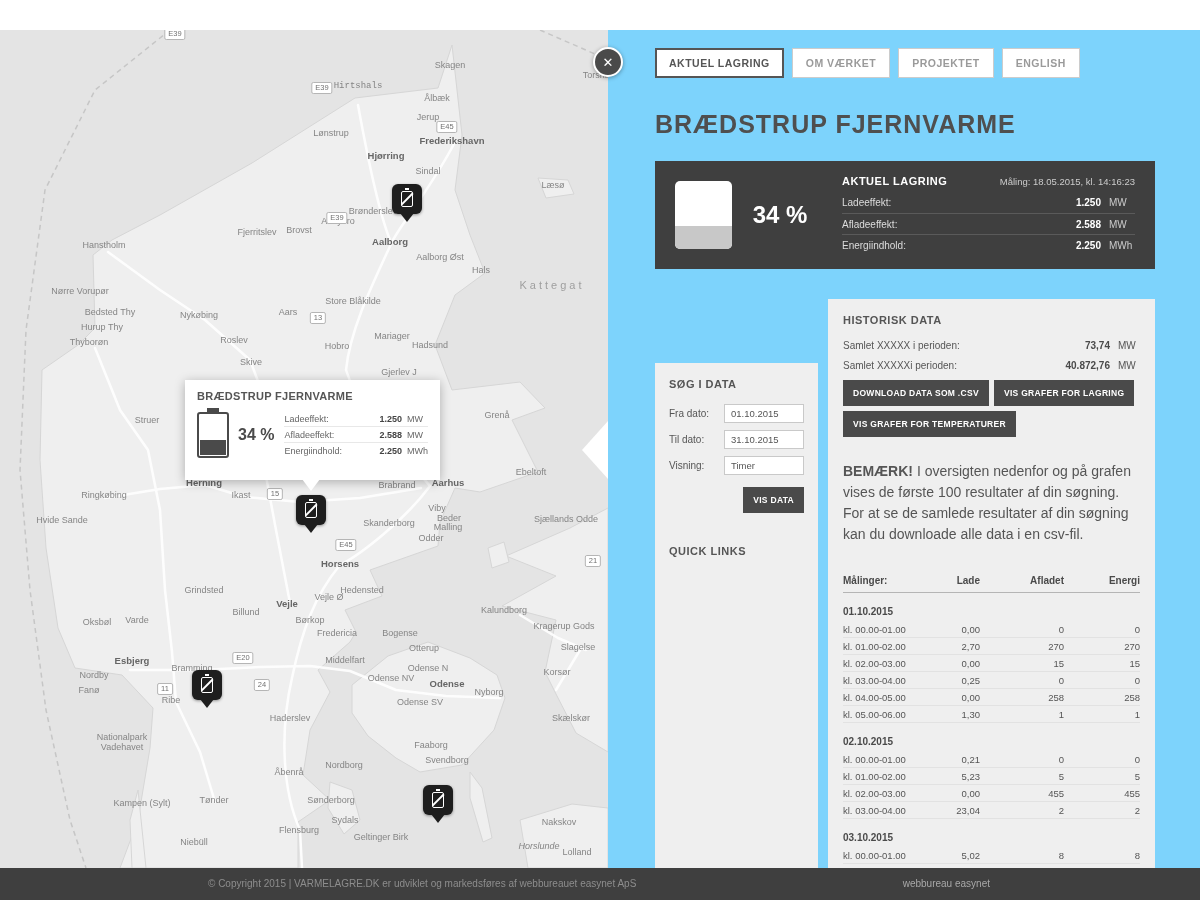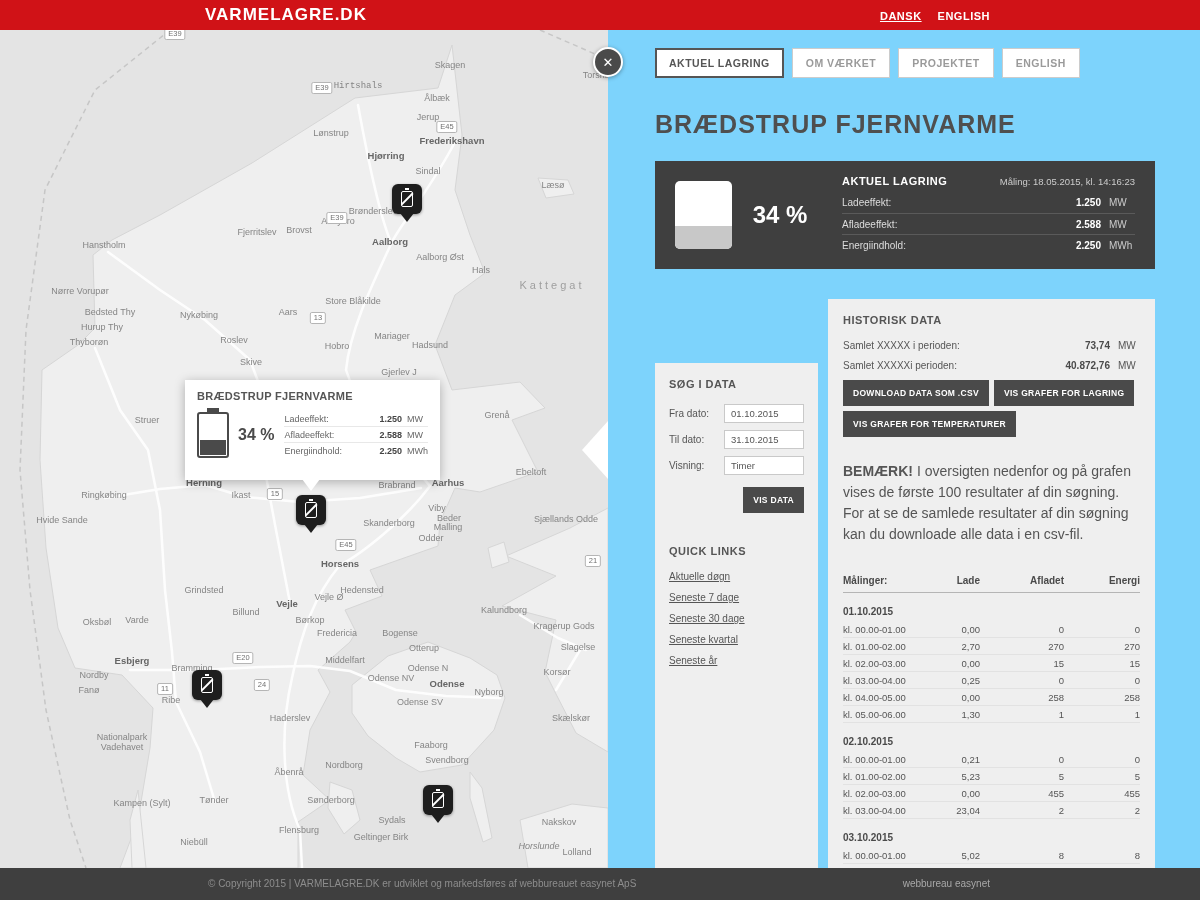--- a/index.html
+++ b/index.html
@@ -97,26 +97,20 @@
   
   .footer { position:absolute; left:0; bottom:0; width:100%; height:32px; background:var(--panel_dark,#3f3f3f); z-index:40; }
   .foot-copy { position:absolute; left:208px; line-height:32px; font-size:10px; color:#8d8d8d; }
   .foot-credit { position:absolute; right:210px; line-height:32px; font-size:10px; color:#a8a8a8; }
 </style>
 </head>
 <body>
 
 <div class="page">
 
-  <header class="topbar">
-    <div class="brand">VARMELAGRE.DK</div>
-    <nav class="lang">
-      
-    <a class="lang-link active">DANSK</a><a class="lang-link">ENGLISH</a></nav>
-  </header>
 
   <div class="map">
     <svg class="geo" width="608" height="838" viewBox="0 0 608 838">
       <g fill="#efefef" stroke="#d6d6d6" stroke-width="1">
         <path d="M452,15 L462,105 L455,160 L470,205 L485,243 L455,265 L435,315 L452,360 L520,352 L545,378 L512,390 L538,442 L480,462 L455,458 L440,492 L438,516 L370,540 L382,566 L345,580 L356,602 L350,612 L318,640 L330,662 L310,700 L303,745 L330,770 L298,792 L298,838 L120,838 L138,790 L150,718 L153,678 L122,645 L75,638 L58,598 L46,518 L40,430 L42,340 L78,315 L95,298 L93,225 L112,210 L160,185 L252,133 L355,68 L438,58 Z"></path>
         <path d="M352,655 L388,626 L428,612 L470,628 L497,645 L505,668 L494,700 L462,735 L420,742 L396,728 L368,706 L352,683 Z"></path>
         <path d="M608,478 L570,498 L506,526 L556,546 L502,576 L556,590 L545,642 L556,664 L576,703 L608,722 Z"></path>
         <path d="M520,790 L572,774 L608,778 L608,838 L528,838 Z"></path>
         <path d="M470,742 L482,758 L492,808 L483,812 L470,768 Z"></path>
         <path d="M330,752 L352,760 L360,790 L344,804 L328,778 Z"></path>
@@ -210,21 +204,21 @@
         <span class="mlabel" style="left: 94px; top: 645px;">Nordby</span>
         <span class="mlabel" style="left: 89px; top: 660px;">Fanø</span>
         <span class="mlabel" style="left: 192px; top: 638px;">Bramming</span>
         <span class="mlabel" style="left: 171px; top: 670px;">Ribe</span>
         <span class="mlabel" style="left: 290px; top: 688px;">Haderslev</span>
         <span class="mlabel wrap" style="left: 122px; top: 712px;">Nationalpark Vadehavet</span>
         <span class="mlabel" style="left: 214px; top: 770px;">Tønder</span>
         <span class="mlabel" style="left: 289px; top: 742px;">Åbenrå</span>
         <span class="mlabel" style="left: 344px; top: 735px;">Nordborg</span>
         <span class="mlabel" style="left: 331px; top: 770px;">Sønderborg</span>
-        <span class="mlabel" style="left: 345px; top: 790px; margin-left: 47px;">Sydals</span>
+        <span class="mlabel" style="left: 345px; top: 790px;">Sydals</span>
         <span class="mlabel wrap" style="left: 381px; top: 807px;">Geltinger Birk</span>
         <span class="mlabel" style="left: 299px; top: 800px;">Flensburg</span>
         <span class="mlabel" style="left: 194px; top: 812px;">Niebüll</span>
         <span class="mlabel wrap" style="left: 142px; top: 773px;">Kampen (Sylt)</span>
         <span class="mlabel" style="left: 62px; top: 490px;">Hvide Sande</span>
         <span class="mlabel" style="left: 104px; top: 465px;">Ringkøbing</span>
         <span class="mlabel w" style="left: 552px; top: 255px;">Kattegat</span>
         <span class="mlabel wrap" style="left: 566px; top: 489px;">Sjællands Odde</span>
         <span class="mlabel" style="left: 504px; top: 580px;">Kalundborg</span>
         <span class="mlabel wrap" style="left: 564px; top: 596px;">Kragerup Gods</span>
@@ -379,28 +373,20 @@
 
               <label class="field">
                 <span class="f-l">Visning:</span>
                 <input class="f-i" value="Timer" style="">
               </label>
             </div>
           <div class="visdata-wrap">
             <button class="btn">VIS DATA</button>
           </div>
           <h3 class="sec quick-title">QUICK LINKS</h3>
-          <div>
-
-          <a class="qlink">Aktuelle døgn</a>
-              <a class="qlink">Seneste 7 dage</a>
-              <a class="qlink">Seneste 30 dage</a>
-              <a class="qlink">Seneste kvartal</a>
-              <a class="qlink">Seneste år</a>
-            </div>
         </aside>
 
         <section class="col-hist">
           <h3 class="sec">HISTORISK DATA</h3>
           <div>
 
               <div class="tot-row">
                 <span>Samlet XXXXX i perioden:</span>
                 <span class="tot-v">73,74</span>
                 <span class="tot-u">MW</span>

